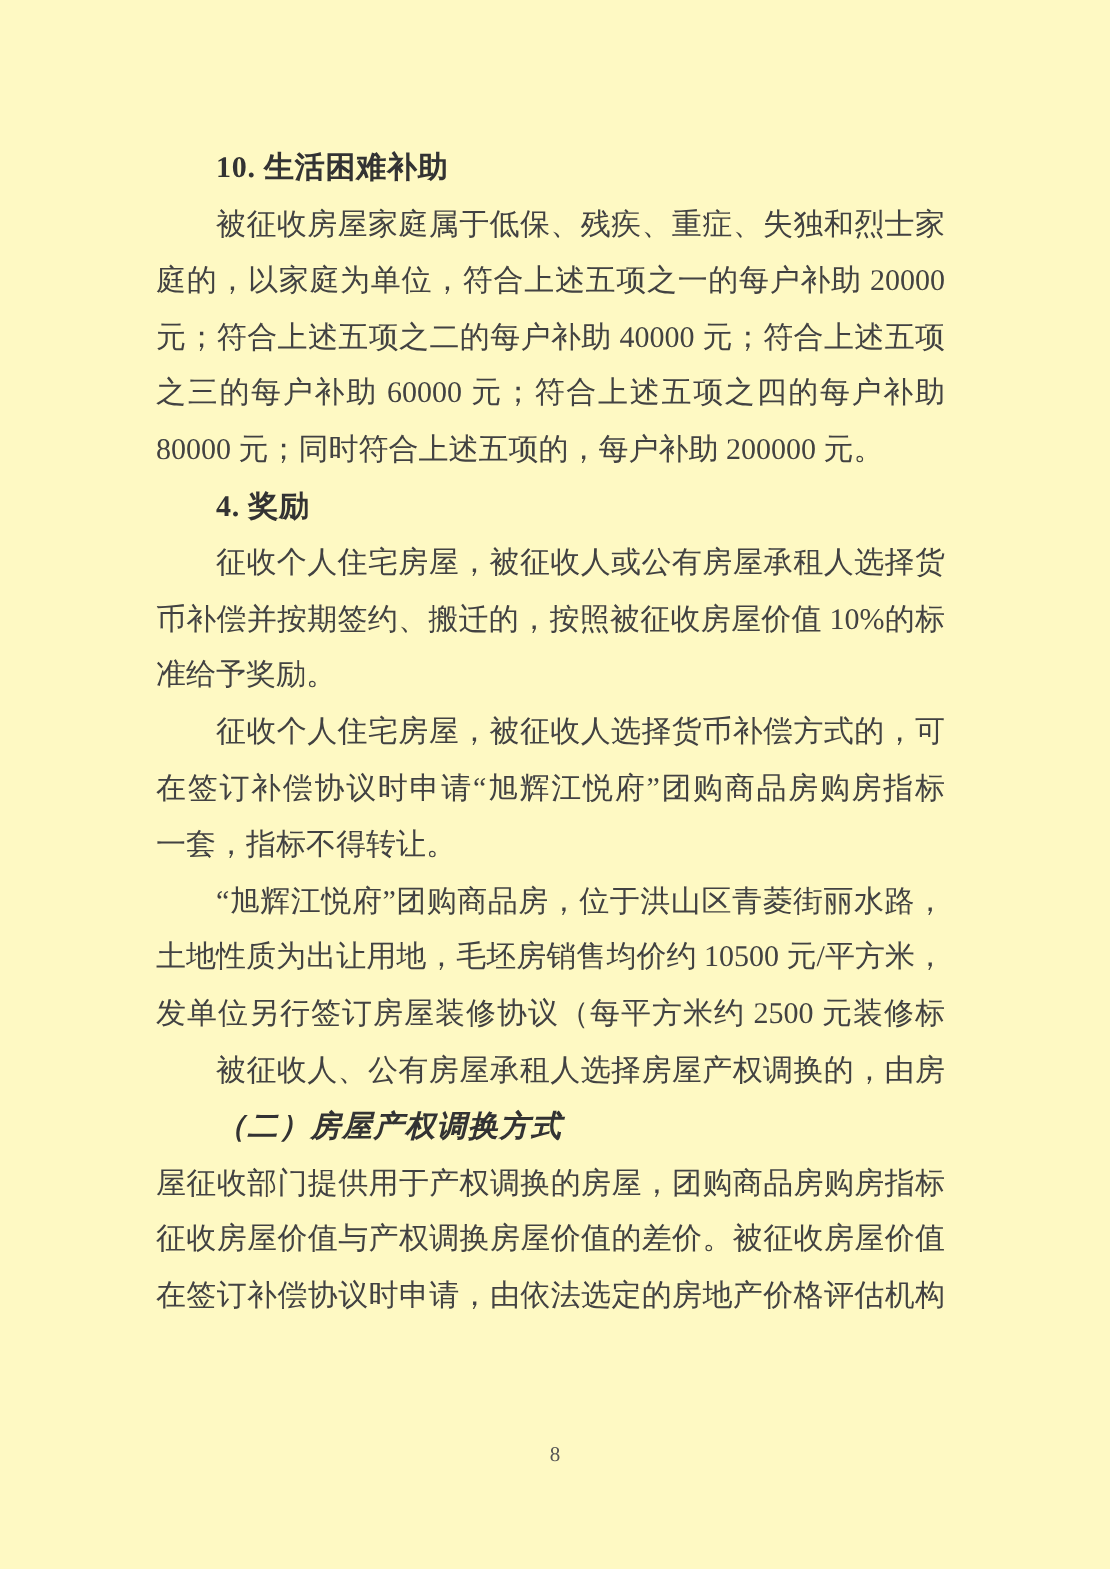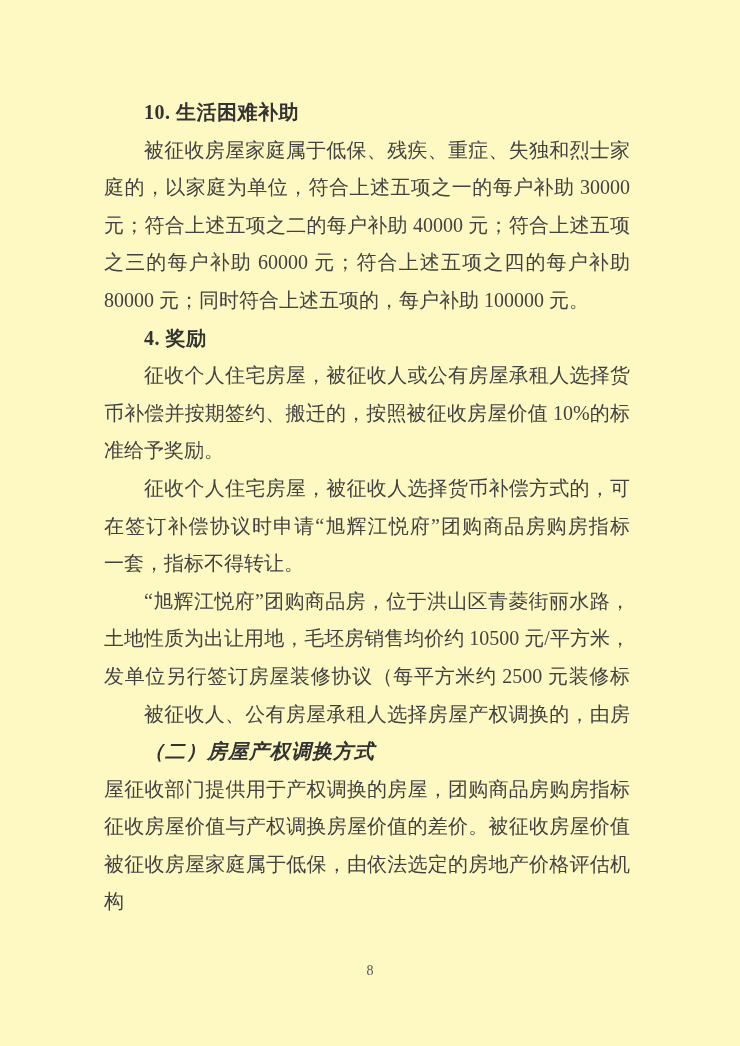--- a/index.html
+++ b/index.html
@@ -65,34 +65,34 @@
     font-family: "Liberation Serif", "DejaVu Serif", serif;
   }
 </style>
 </head>
 <body>
 
 <div class="page">
   <div class="doc-body">
       <div class="line heading indent plain">10. 生活困难补助</div>
       <div class="line indent justify">被征收房屋家庭属于低保、残疾、重症、失独和烈士家</div>
-      <div class="line justify">庭的，以家庭为单位，符合上述五项之一的每户补助 30000</div>
+      <div class="line justify">庭的，以家庭为单位，符合上述五项之一的每户补助 20000</div>
       <div class="line justify">元；符合上述五项之二的每户补助 40000 元；符合上述五项</div>
       <div class="line justify">之三的每户补助 60000 元；符合上述五项之四的每户补助</div>
-      <div class="line plain">80000 元；同时符合上述五项的，每户补助 100000 元。</div>
+      <div class="line plain">80000 元；同时符合上述五项的，每户补助 200000 元。</div>
       <div class="line heading indent plain">4. 奖励</div>
       <div class="line indent justify">征收个人住宅房屋，被征收人或公有房屋承租人选择货</div>
       <div class="line justify">币补偿并按期签约、搬迁的，按照被征收房屋价值 10%的标</div>
       <div class="line plain">准给予奖励。</div>
       <div class="line indent justify">征收个人住宅房屋，被征收人选择货币补偿方式的，可</div>
       <div class="line justify">在签订补偿协议时申请“旭辉江悦府”团购商品房购房指标</div>
       <div class="line plain">一套，指标不得转让。</div>
       <div class="line indent justify">“旭辉江悦府”团购商品房，位于洪山区青菱街丽水路，</div>
       <div class="line justify">土地性质为出让用地，毛坯房销售均价约 10500 元/平方米，</div>
       <div class="line justify">发单位另行签订房屋装修协议（每平方米约 2500 元装修标</div>
       <div class="line indent justify">被征收人、公有房屋承租人选择房屋产权调换的，由房</div>
       <div class="line subheading indent plain">（二）房屋产权调换方式</div>
       <div class="line justify">屋征收部门提供用于产权调换的房屋，团购商品房购房指标</div>
       <div class="line justify">征收房屋价值与产权调换房屋价值的差价。被征收房屋价值</div>
-      <div class="line justify">被征收房屋家庭属于低保，由依法选定的房地产价格评估机构</div>
+      <div class="line justify">在签订补偿协议时申请，由依法选定的房地产价格评估机构</div>
     </div>
   <div class="page-footer">8</div>
 </div>
 
 </body></html>

